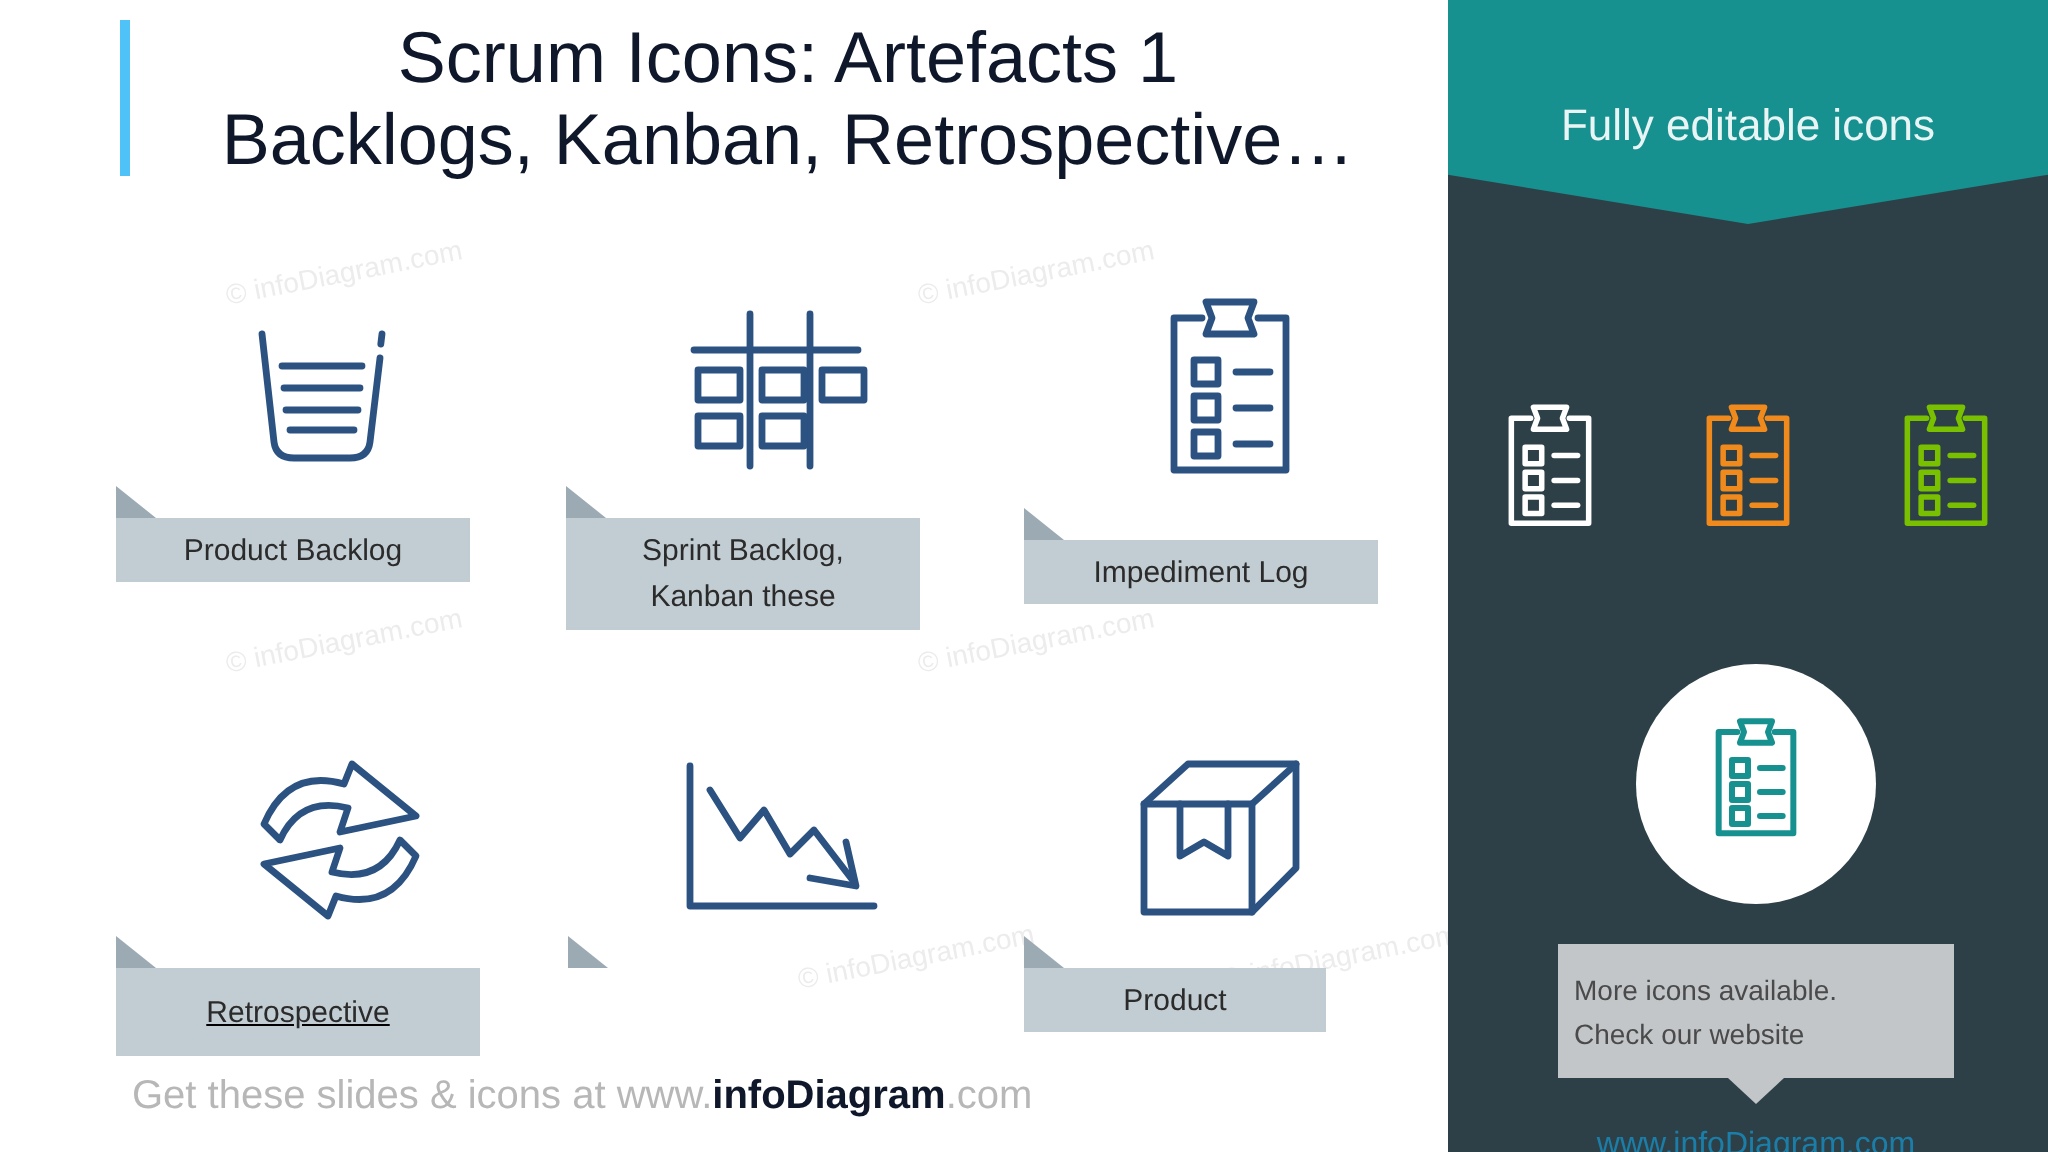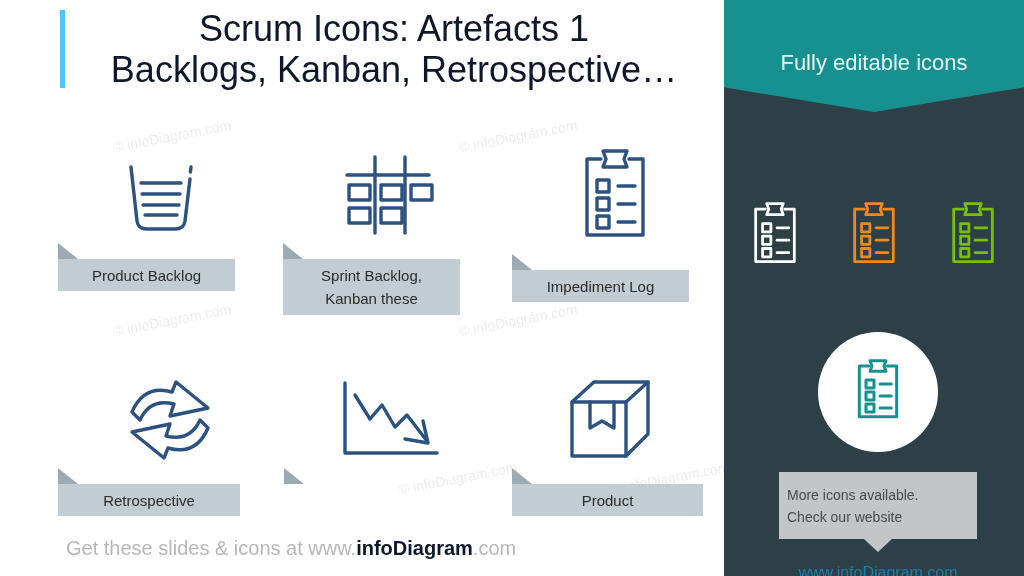--- a/index.html
+++ b/index.html
@@ -288,32 +288,32 @@
     <svg width="92" height="88" viewBox="0 0 92 88" fill="none" stroke="#2C5282" stroke-width="3.4" stroke-linecap="round" stroke-linejoin="round">
       <path d="M8 26 L8 80 L62 80 L84 58 L84 6 L30 6 Z"></path>
       <path d="M8 26 L62 26 L84 6"></path>
       <path d="M62 26 L62 80"></path>
       <path d="M26 26 L26 52 L38 45 L50 52 L50 26"></path>
     </svg>
   </div>
 
   <div class="banner" style="left:58px; top:468px; width:182px; height:48px;">
     <div class="banner-fold"></div>
-    <div class="banner-body" style="width:182px; height:32px;">
+    <div class="banner-body" style="width:182px; height:44px;text-decoration:underline;">
       <div class="banner-text">Retrospective</div>
     </div>
   </div>
 
   <div class="banner" style="left:284px; top:468px; width:177px; height:48px;">
     <div class="banner-fold"></div>
   </div>
 
   <div class="banner" style="left:512px; top:468px; width:177px; height:48px;">
     <div class="banner-fold"></div>
-    <div class="banner-body" style="width:191px; height:32px;">
+    <div class="banner-body" style="width:151px; height:32px;">
       <div class="banner-text">Product</div>
     </div>
   </div>
 
   <div class="footer">
     <span>Get these slides &amp; icons at www.</span><b>infoDiagram</b><span>.com</span>
   </div>
 
   <div class="panel">
     <div class="panel-banner"></div>

